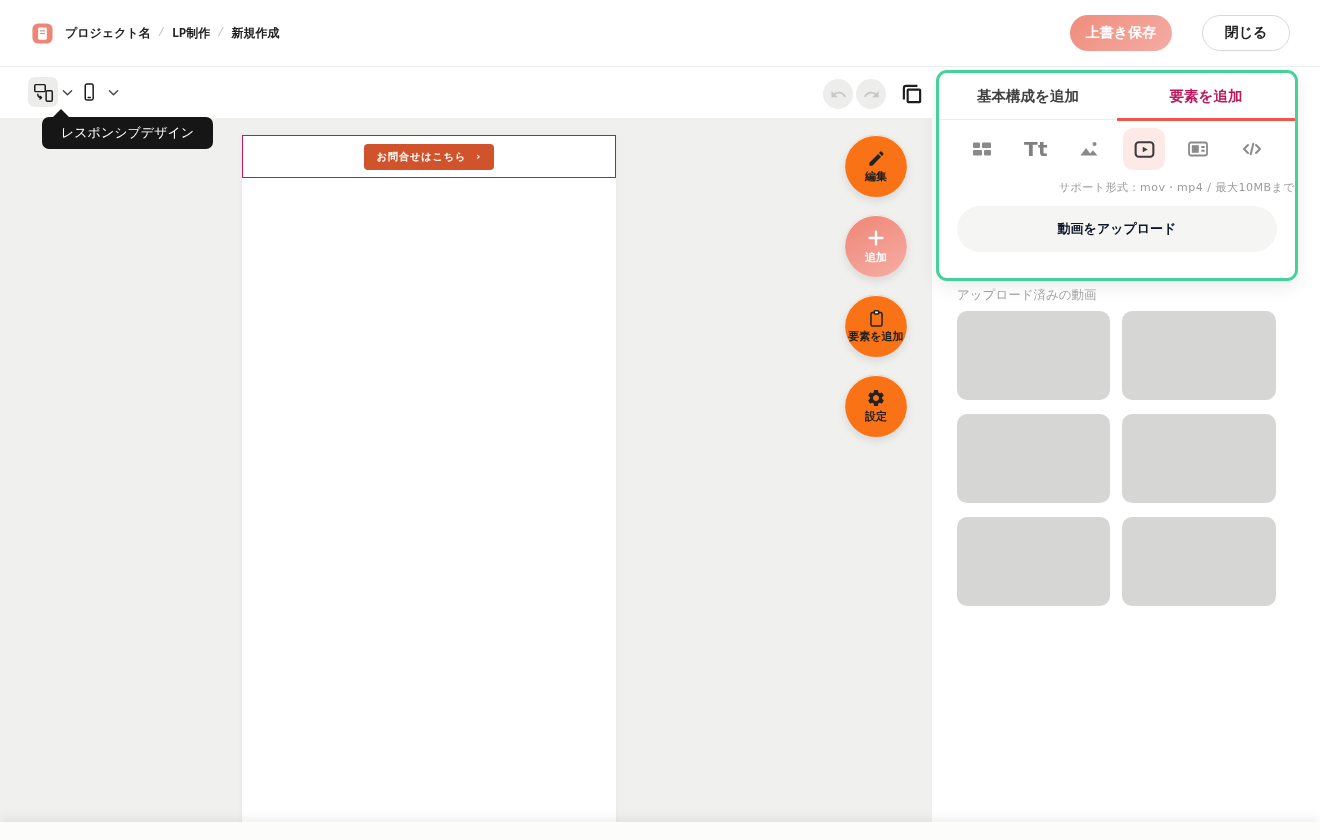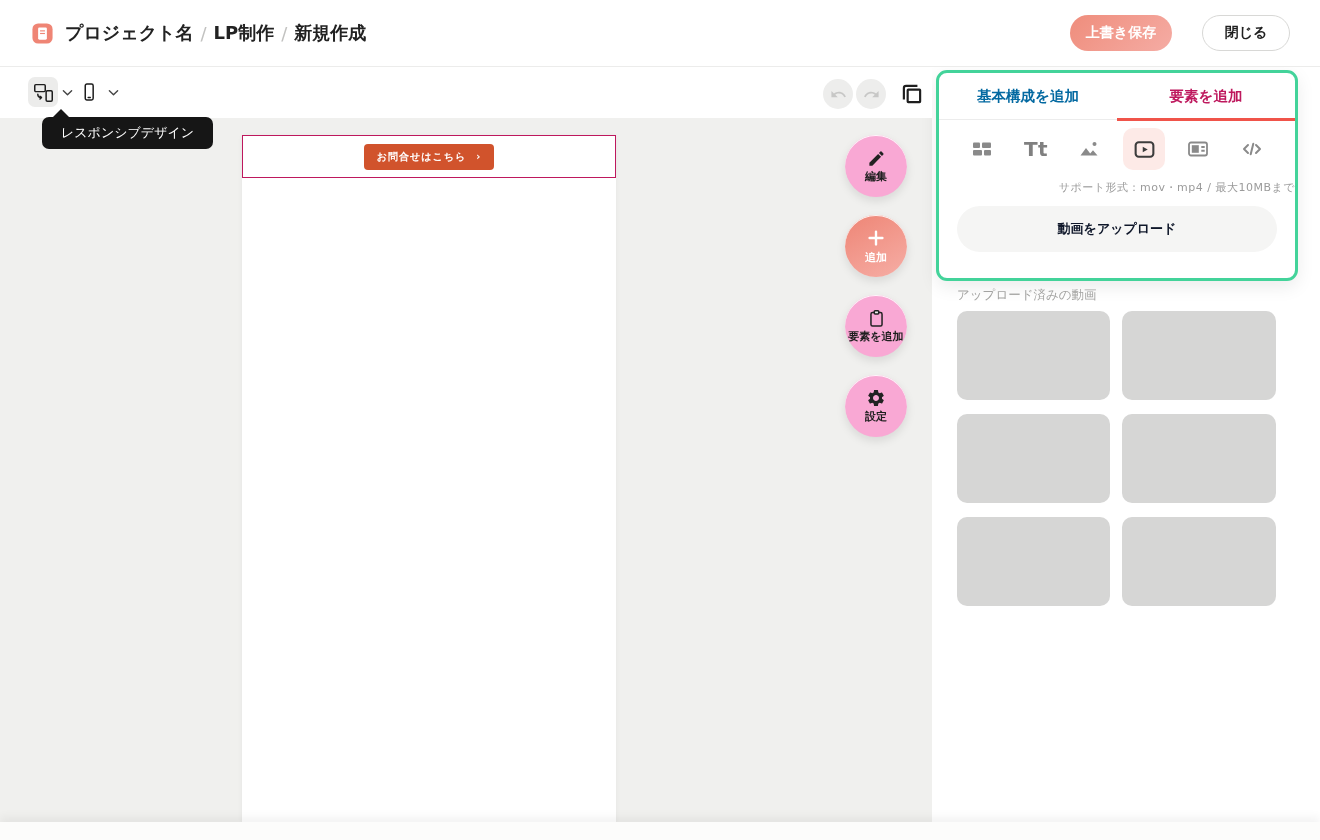--- a/index.html
+++ b/index.html
@@ -5,21 +5,21 @@
   * { margin:0; padding:0; box-sizing:border-box; }
   html,body { width:1320px; height:840px; }
   body { font-family:"DejaVu Sans","Liberation Sans",sans-serif; background:#fff; color:#1f1f1f; }
   .app { position:relative; width:1320px; height:840px; overflow:hidden; background:#fff; }
 
   
   .header { position:absolute; left:0; top:0; width:1320px; height:67px; background:#fff;
             border-bottom:1px solid #ececeb; display:flex; align-items:center; justify-content:space-between;
             padding:0 30px 0 32px; z-index:30; }
   .hdr-left { display:flex; align-items:center; gap:12px; }
-  .breadcrumb { display:flex; align-items:center; gap:7px; font-size:18px; font-weight:700; color:#222; }
+  .breadcrumb { display:flex; align-items:center; gap:7px; font-size:12px; font-weight:700; color:#222;font-family:Liberation Mono, monospace; }
   .breadcrumb .sep { color:#c2c2c0; font-weight:400; }
   .hdr-right { display:flex; align-items:center; gap:30px; }
   .btn-save { width:102px; height:36px; border-radius:18px; border:none; cursor:pointer;
               background:linear-gradient(135deg,#ef8d7c,#f5aca4); color:#fff; font-weight:700; font-size:14px;
               font-family:inherit; }
   .btn-close { width:88px; height:36px; border-radius:18px; background:#fff; border:1.5px solid #d8d8d6;
                color:#1f1f1f; font-weight:700; font-size:14px; cursor:pointer; font-family:inherit; }
 
   
   .toolbar { position:absolute; left:0; top:67px; width:932px; height:51px; background:#fff; z-index:20; }
@@ -45,35 +45,35 @@
   .page { position:absolute; left:242px; top:135px; width:374px; height:687px; background:#fff;
           box-shadow:0 1px 5px rgba(0,0,0,0.05); z-index:5; }
   .page-band { position:absolute; left:0; top:0; width:374px; height:43px; background:#fff;
                border:1px solid #be185d; display:flex; align-items:center; justify-content:center; }
   .cta { height:26px; padding:0 13px; border:none; border-radius:4px; background:#d1532c; color:#fff;
          font-weight:700; font-size:10px; letter-spacing:1px; display:flex; align-items:center; gap:10px;
          cursor:pointer; font-family:inherit; }
   .cta .arrow { font-size:10px; font-weight:700; }
 
   
-  .fab { position:absolute; left:845px; width:62px; height:62px; border-radius:50%; background:#f9a8d4;
+  .fab { position:absolute; left:845px; width:62px; height:62px; border-radius:50%; background:#f97316;
          box-shadow:0 4px 10px rgba(0,0,0,0.10), 0 1px 0 rgba(255,255,255,0.9) inset;
          display:flex; flex-direction:column; align-items:center; justify-content:center; gap:1px;
          cursor:pointer; z-index:10; border:none; font-family:inherit; }
   .fab .fab-label { font-size:11px; font-weight:700; color:#1f1f1f; }
   .fab.add { background:linear-gradient(150deg,#ee8575,#f6aea6); }
   .fab.add .fab-label { color:#fff; }
 
   
   .sidebar { position:absolute; left:932px; top:67px; width:388px; height:755px; background:#fff; z-index:15; }
   .panel { position:absolute; left:4px; top:3px; width:362px; height:211px; background:#fff;
            border:3px solid #43d39a; border-radius:11px; box-shadow:0 6px 18px rgba(0,0,0,0.08); }
   .tabs { display:flex; height:47px; border-bottom:1px solid #ececec; }
   .tab { flex:1; display:flex; align-items:center; justify-content:center; font-size:14.5px; font-weight:700;
-         color:#0369a1; cursor:pointer; position:relative; }
+         color:#404040; cursor:pointer; position:relative; }
   .tab.active { color:#be185d; }
   .tab.active::after { content:""; position:absolute; left:0; right:0; bottom:-2px; height:3px; background:#f0544a; }
   .icon-row { height:58px; display:flex; align-items:center; justify-content:space-between; padding:0 22px; }
   .el-icon { width:42px; height:42px; border-radius:10px; display:flex; align-items:center; justify-content:center;
              cursor:pointer; }
   .el-icon.selected { background:#fdeae7; }
   .tt-glyph { font-size:20px; font-weight:700; color:#808080; letter-spacing:0.5px; }
   .support { text-align:right; font-size:11px; color:#9b9b9b; letter-spacing:0.5px; margin-top:2px; }
   .upload-btn { display:block; margin:11px auto 0; width:320px; height:46px; border:none; border-radius:23px;
                 background:#f5f5f4; font-size:13px; font-weight:700; color:#0f172a; cursor:pointer; font-family:inherit; }

